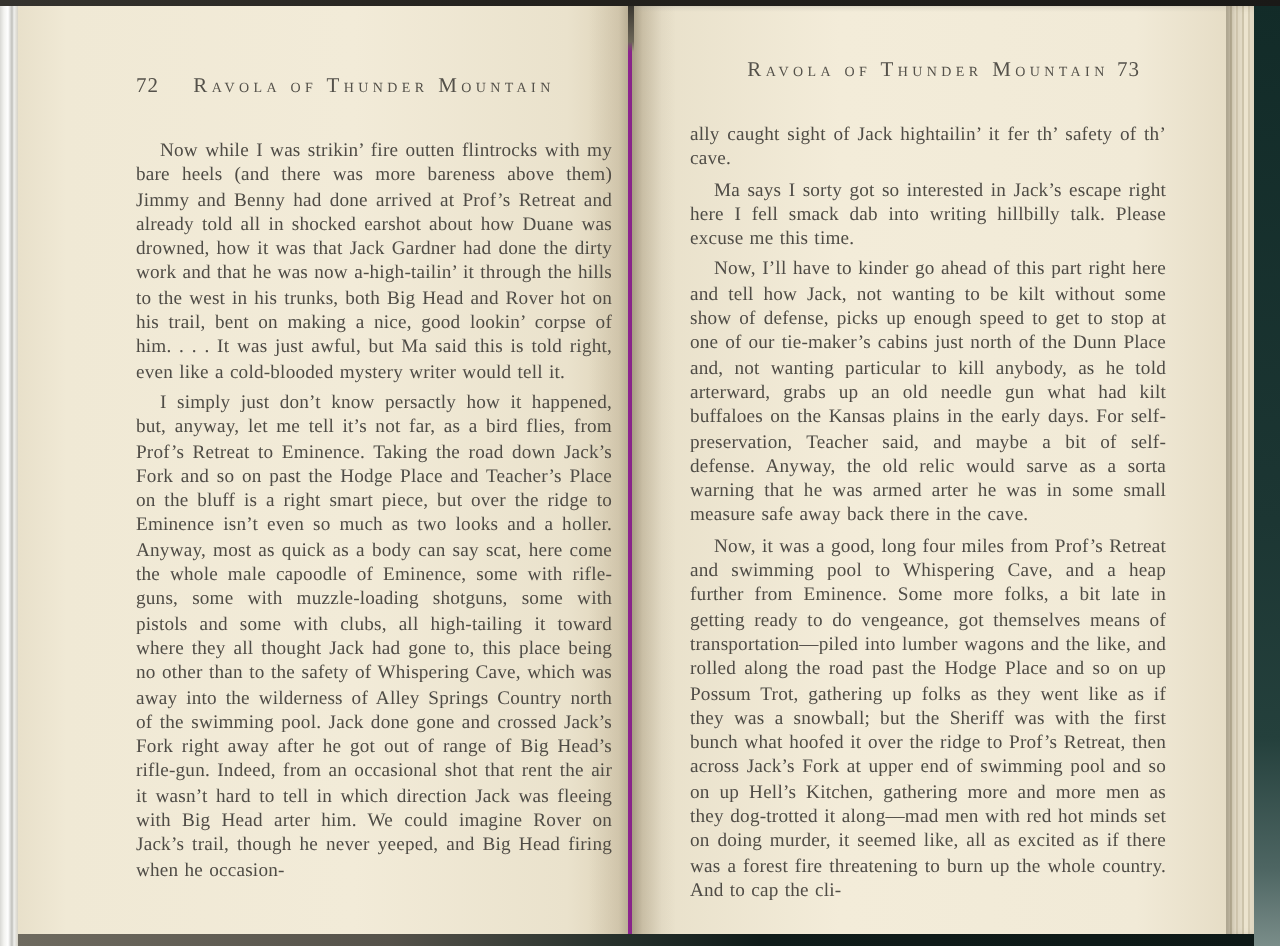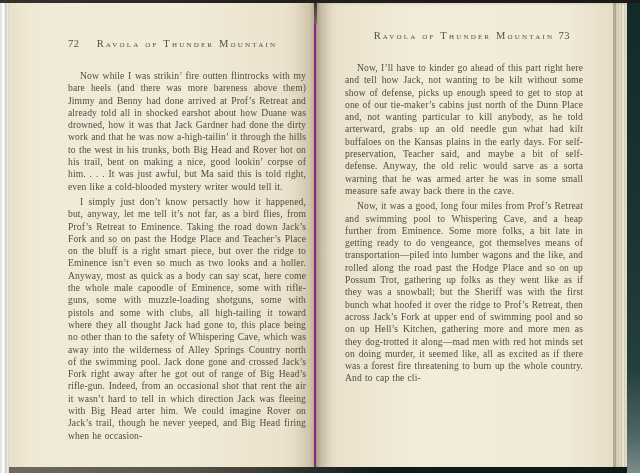--- a/index.html
+++ b/index.html
@@ -100,20 +100,22 @@
         <p class="indent">I simply just don’t know persactly how it happened, but, anyway, let me tell it’s not far, as a bird flies, from Prof’s Retreat to Eminence. Taking the road down Jack’s Fork and so on past the Hodge Place and Teacher’s Place on the bluff is a right smart piece, but over the ridge to Eminence isn’t even so much as two looks and a holler. Anyway, most as quick as a body can say scat, here come the whole male capoodle of Eminence, some with rifle-guns, some with muzzle-loading shotguns, some with pistols and some with clubs, all high-tailing it toward where they all thought Jack had gone to, this place being no other than to the safety of Whispering Cave, which was away into the wilderness of Alley Springs Country north of the swimming pool. Jack done gone and crossed Jack’s Fork right away after he got out of range of Big Head’s rifle-gun. Indeed, from an occasional shot that rent the air it wasn’t hard to tell in which direction Jack was fleeing with Big Head arter him. We could imagine Rover on Jack’s trail, though he never yeeped, and Big Head firing when he occasion-</p>
       </div>
     </div>
 
     <div class="page page-right">
       <div class="text-col">
         <div class="running-head">
           <span class="head-title">Ravola of Thunder Mountain</span>
           <span class="page-num right">73</span>
         </div>
+        <p>ally caught sight of Jack hightailin’ it fer th’ safety of th’ cave.</p>
+        <p class="indent">Ma says I sorty got so interested in Jack’s escape right here I fell smack dab into writing hillbilly talk. Please excuse me this time.</p>
         <p class="indent">Now, I’ll have to kinder go ahead of this part right here and tell how Jack, not wanting to be kilt without some show of defense, picks up enough speed to get to stop at one of our tie-maker’s cabins just north of the Dunn Place and, not wanting particular to kill anybody, as he told arterward, grabs up an old needle gun what had kilt buffaloes on the Kansas plains in the early days. For self-preservation, Teacher said, and maybe a bit of self-defense. Anyway, the old relic would sarve as a sorta warning that he was armed arter he was in some small measure safe away back there in the cave.</p>
         <p class="indent">Now, it was a good, long four miles from Prof’s Retreat and swimming pool to Whispering Cave, and a heap further from Eminence. Some more folks, a bit late in getting ready to do vengeance, got themselves means of transportation—piled into lumber wagons and the like, and rolled along the road past the Hodge Place and so on up Possum Trot, gathering up folks as they went like as if they was a snowball; but the Sheriff was with the first bunch what hoofed it over the ridge to Prof’s Retreat, then across Jack’s Fork at upper end of swimming pool and so on up Hell’s Kitchen, gathering more and more men as they dog-trotted it along—mad men with red hot minds set on doing murder, it seemed like, all as excited as if there was a forest fire threatening to burn up the whole country. And to cap the cli-</p>
       </div>
     </div>
 
     <div class="gutter"></div>
     <div class="gutter-top-line"></div>
   </div>
 
   <div class="page-edges-right"></div>

